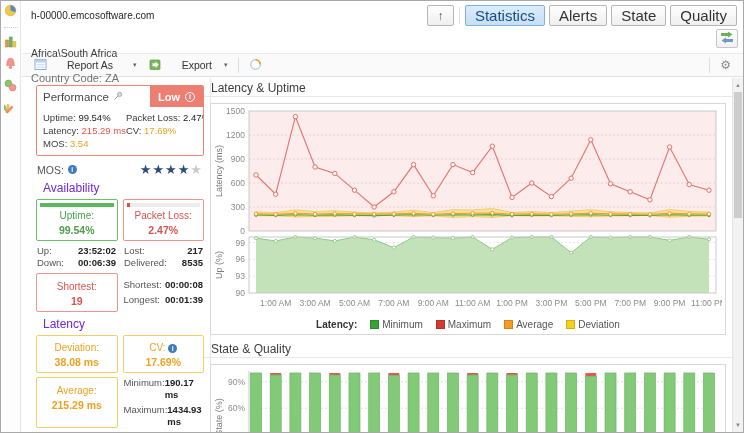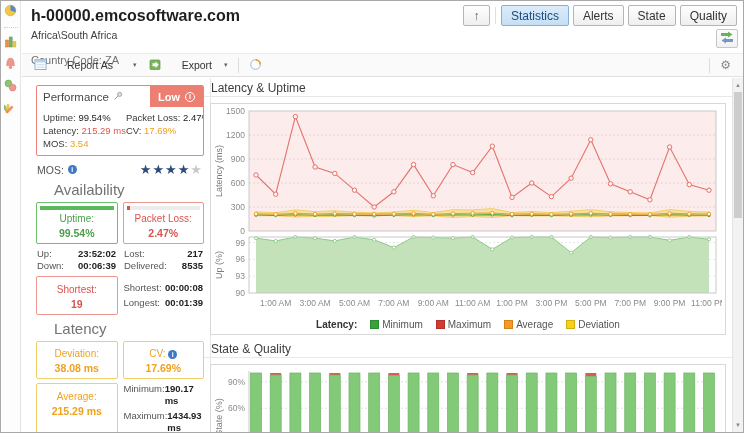--- a/index.html
+++ b/index.html
@@ -9,31 +9,31 @@
 
   
   .rail{position:absolute;left:0;top:0;width:20px;height:100%;background:#fdfdfd;border-right:1px solid #e4e4e4;display:flex;flex-direction:column;align-items:center;padding-top:4px;gap:8px}
   .rail .ricon{width:14px;height:14px;display:flex;align-items:center;justify-content:center;cursor:pointer}
   .railsep{width:14px;border-top:1px dotted #cfcfcf}
 
   .main{position:absolute;left:21px;top:0;right:0;height:100%}
 
   
   .row1{height:27px;display:flex;align-items:center;padding:2px 6px 0 9px}
-  .title{flex:1;font-size:16px;font-weight:bold;color:#1f1f1f}
-  .btn{font-size:12px;color:#333;background:linear-gradient(#fefefe,#efefef);border:1px solid #b5b5b5;border-radius:2px;height:21px;padding:0 9px;display:inline-flex;align-items:center;justify-content:center;cursor:pointer}
+  .title{flex:1;font-size:10px;font-weight:normal;color:#1f1f1f}
+  .btn{font-size:15px;color:#333;background:linear-gradient(#fefefe,#efefef);border:1px solid #b5b5b5;border-radius:2px;height:21px;padding:0 9px;display:inline-flex;align-items:center;justify-content:center;cursor:pointer}
   .btn.active{background:linear-gradient(#dcecfa,#c6dff5);border-color:#7fb0de;color:#1c4d7c}
   .sqbtn{width:27px;padding:0;font-size:12px;color:#555}
   .vsep{width:1px;height:17px;background:#e0e0e0;margin:0 5px}
   .tabs{display:flex;gap:4px}
 
   
   .row2{height:25px;display:flex;padding:1px 5px 0 9px}
   .locwrap{flex:1;line-height:11px}
-  .loc{font-size:10.5px;color:#3d3d3d;display:block;margin-top:1px}
+  .loc{font-size:10.5px;color:#3d3d3d;display:block;margin-top:19px}
   .cc{font-size:11px;color:#707070;display:block;margin-top:14px}
   .minibtn{width:22px;height:19px;border:1px solid #c6c6c6;border-radius:2px;background:linear-gradient(#fdfdfd,#f1f1f1);display:flex;align-items:center;justify-content:center;cursor:pointer}
 
   
   .toolbar{height:24px;border-top:1px solid #ececec;border-bottom:1px solid #e1e1e1;background:#fafafa;display:flex;align-items:center;padding:0 6px;font-size:10.5px;color:#333}
   .tbtn{display:inline-flex;align-items:center;gap:20px;padding:2px 5px;border:1px solid transparent;border-radius:2px;cursor:pointer;white-space:nowrap}
   .caret{font-size:7px;color:#666}
   .tsep{width:1px;height:15px;background:#ddd;margin:0 4px}
   .grow{flex:1}
   .gear{font-size:12px;color:#8b8b8b}
@@ -57,21 +57,21 @@
   .v.red{color:#e25549}
   .v.orange{color:#efa11f}
 
   
   .mosrow{display:flex;align-items:center;margin:7px 1px 3px;font-size:10.5px;color:#555;gap:4px}
   .stars{letter-spacing:1px;font-size:13px;line-height:13px}
   .star{color:#2d4a7a}
   .star.empty{color:#c9c9c9}
 
   
-  .sect{font-size:15px;color:#737373;margin:5px 18px 4px}
+  .sect{font-size:12px;color:#6d28d9;margin:5px 7px 4px}
   .boxgrid{display:grid;grid-template-columns:1fr 1fr;gap:5px;margin-bottom:4px}
   .sbox{border:1px solid;border-radius:2px;text-align:center;padding:3px 2px 4px;font-size:10px;background:#fff}
   .sbox .bl{display:block;line-height:12px}
   .sbox .bv{display:block;font-weight:bold;margin-top:2px;font-size:10.5px}
   .sbox.green{border-color:#6cbf6c;color:#4ba04b}
   .sbox.red{border-color:#eb968e;color:#d9534f}
   .sbox.yellow{border-color:#f1cf68;color:#efa11f}
   .pbar{display:block;height:4px;background:#ececec;margin:0 1px 3px}
   .pbar i{display:block;height:100%;min-width:3px}
   .green .pbar i{background:#5cb85c}

